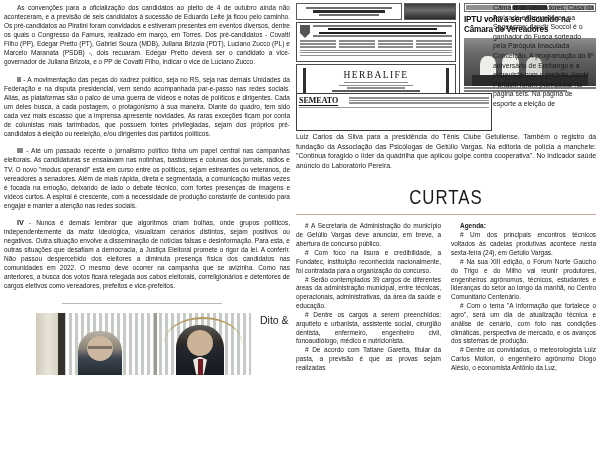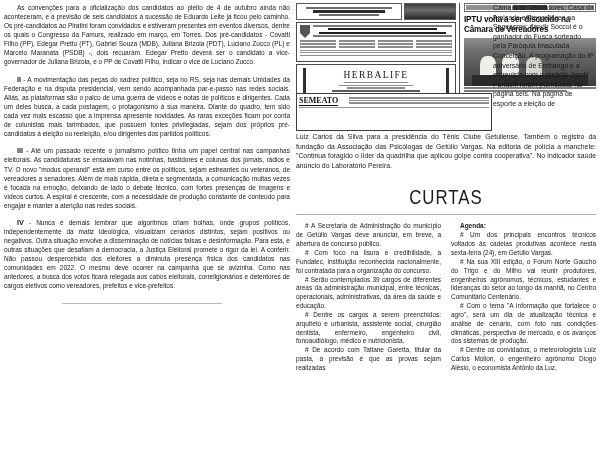--- a/index.html
+++ b/index.html
@@ -423,20 +423,40 @@
   <div class="col-left">
     <div class="editorial">
       <p><span>As convenções para a oficialização dos candidatos ao pleito de 4 de outubro ainda não aconteceram, e a previsão de seis candidatos à sucessão de Eduardo Leite já ficou pelo caminho. Os pré-candidatos ao Piratini foram convidados e estiveram presentes em eventos diversos, dentre os quais o Congresso da Famurs, realizado em março, em Torres. Dos pré-candidatos - Covatti Filho (PP), Edegar Pretto (PT), Gabriel Souza (MDB), Juliana Brizola (PDT), Luciano Zucco (PL) e Marcelo Maranata (PSDB) -, dois recuaram. Edegar Pretto deverá ser o candidato a vice-governador de Juliana Brizola, e o PP de Covatti Filho, indicar o vice de Luciano Zucco.</span></p>
       <p><span class="rn">II</span><span> - A movimentação das peças do xadrez político, seja no RS, seja nas demais Unidades da Federação e na disputa presidencial, vem sendo acompanhada par-e-passo nas redes sociais. Aliás, as plataformas são o palco de uma guerra de vídeos e notas de políticos e dirigentes. Cada um deles busca, a cada postagem, o protagonismo à sua maneira. Diante do quadro, tem sido cada vez mais escasso que a imprensa apresente novidades. As raras exceções ficam por conta de colunistas mais tarimbados, que possuem fontes privilegiadas, sejam dos próprios pré-candidatos à eleição ou reeleição, e/ou dirigentes dos partidos políticos.</span></p>
       <p><span class="rn">III</span><span> - Até um passado recente o jornalismo político tinha um papel central nas campanhas eleitorais. As candidaturas se ensaiavam nas notinhas, bastidores e colunas dos jornais, rádios e TV. O novo "modus operandi" está em curso entre os políticos, sejam estreantes ou veteranos, de vereadores a senadores. Além de mais rápida, direta e segmentada, a comunicação muitas vezes é focada na emoção, deixando de lado o debate técnico, com fortes presenças de imagens e vídeos curtos. A espiral é crescente, com a necessidade de produção constante de conteúdo para engajar e manter a atenção nas redes sociais.</span></p>
       <p><span class="rn">IV</span><span> - Nunca é demais lembrar que algoritmos criam bolhas, onde grupos políticos, independentemente da matiz ideológica, visualizam cenários distintos, sejam positivos ou negativos. Outra situação envolve a disseminação de notícias falsas e desinformação. Para esta, e outras situações que desafiam a democracia, a Justiça Eleitoral promete o rigor da lei. A conferir.  Não passou despercebido dos eleitores a diminuta presença física dos candidatos nas comunidades em 2022. O mesmo deve ocorrer na campanha que se avizinha. Como nas anteriores, a busca dos votos ficará relegada aos cabos eleitorais, correligionários e detentores de cargos eletivos como vereadores, prefeitos e vice-prefeitos.</span></p>
     </div>
 
     <div class="hr-left"></div>
 
+    <div class="photo-row">
+      <div class="photo">
+        <div class="blinds"></div>
+        <div class="wall-left"></div>
+        <div class="darkbar"></div>
+        <div class="divider"></div>
+        <div class="arch"></div>
+        <div class="man a">
+          <div class="face"></div>
+          <div class="glass"></div>
+        </div>
+        <div class="man b">
+          <div class="face"></div>
+          <div class="shirt"></div>
+          <div class="tie"></div>
+        </div>
+      </div>
+      <div class="dito">Dito
+&amp;</div>
+    </div>
   </div>
 
   <div class="col-right">
 
     <div class="ads-band">
 
       <div class="ads-stack">
         <div class="ad-thumb-row">
           <div class="ad-anniv">
             <div class="l"></div>

